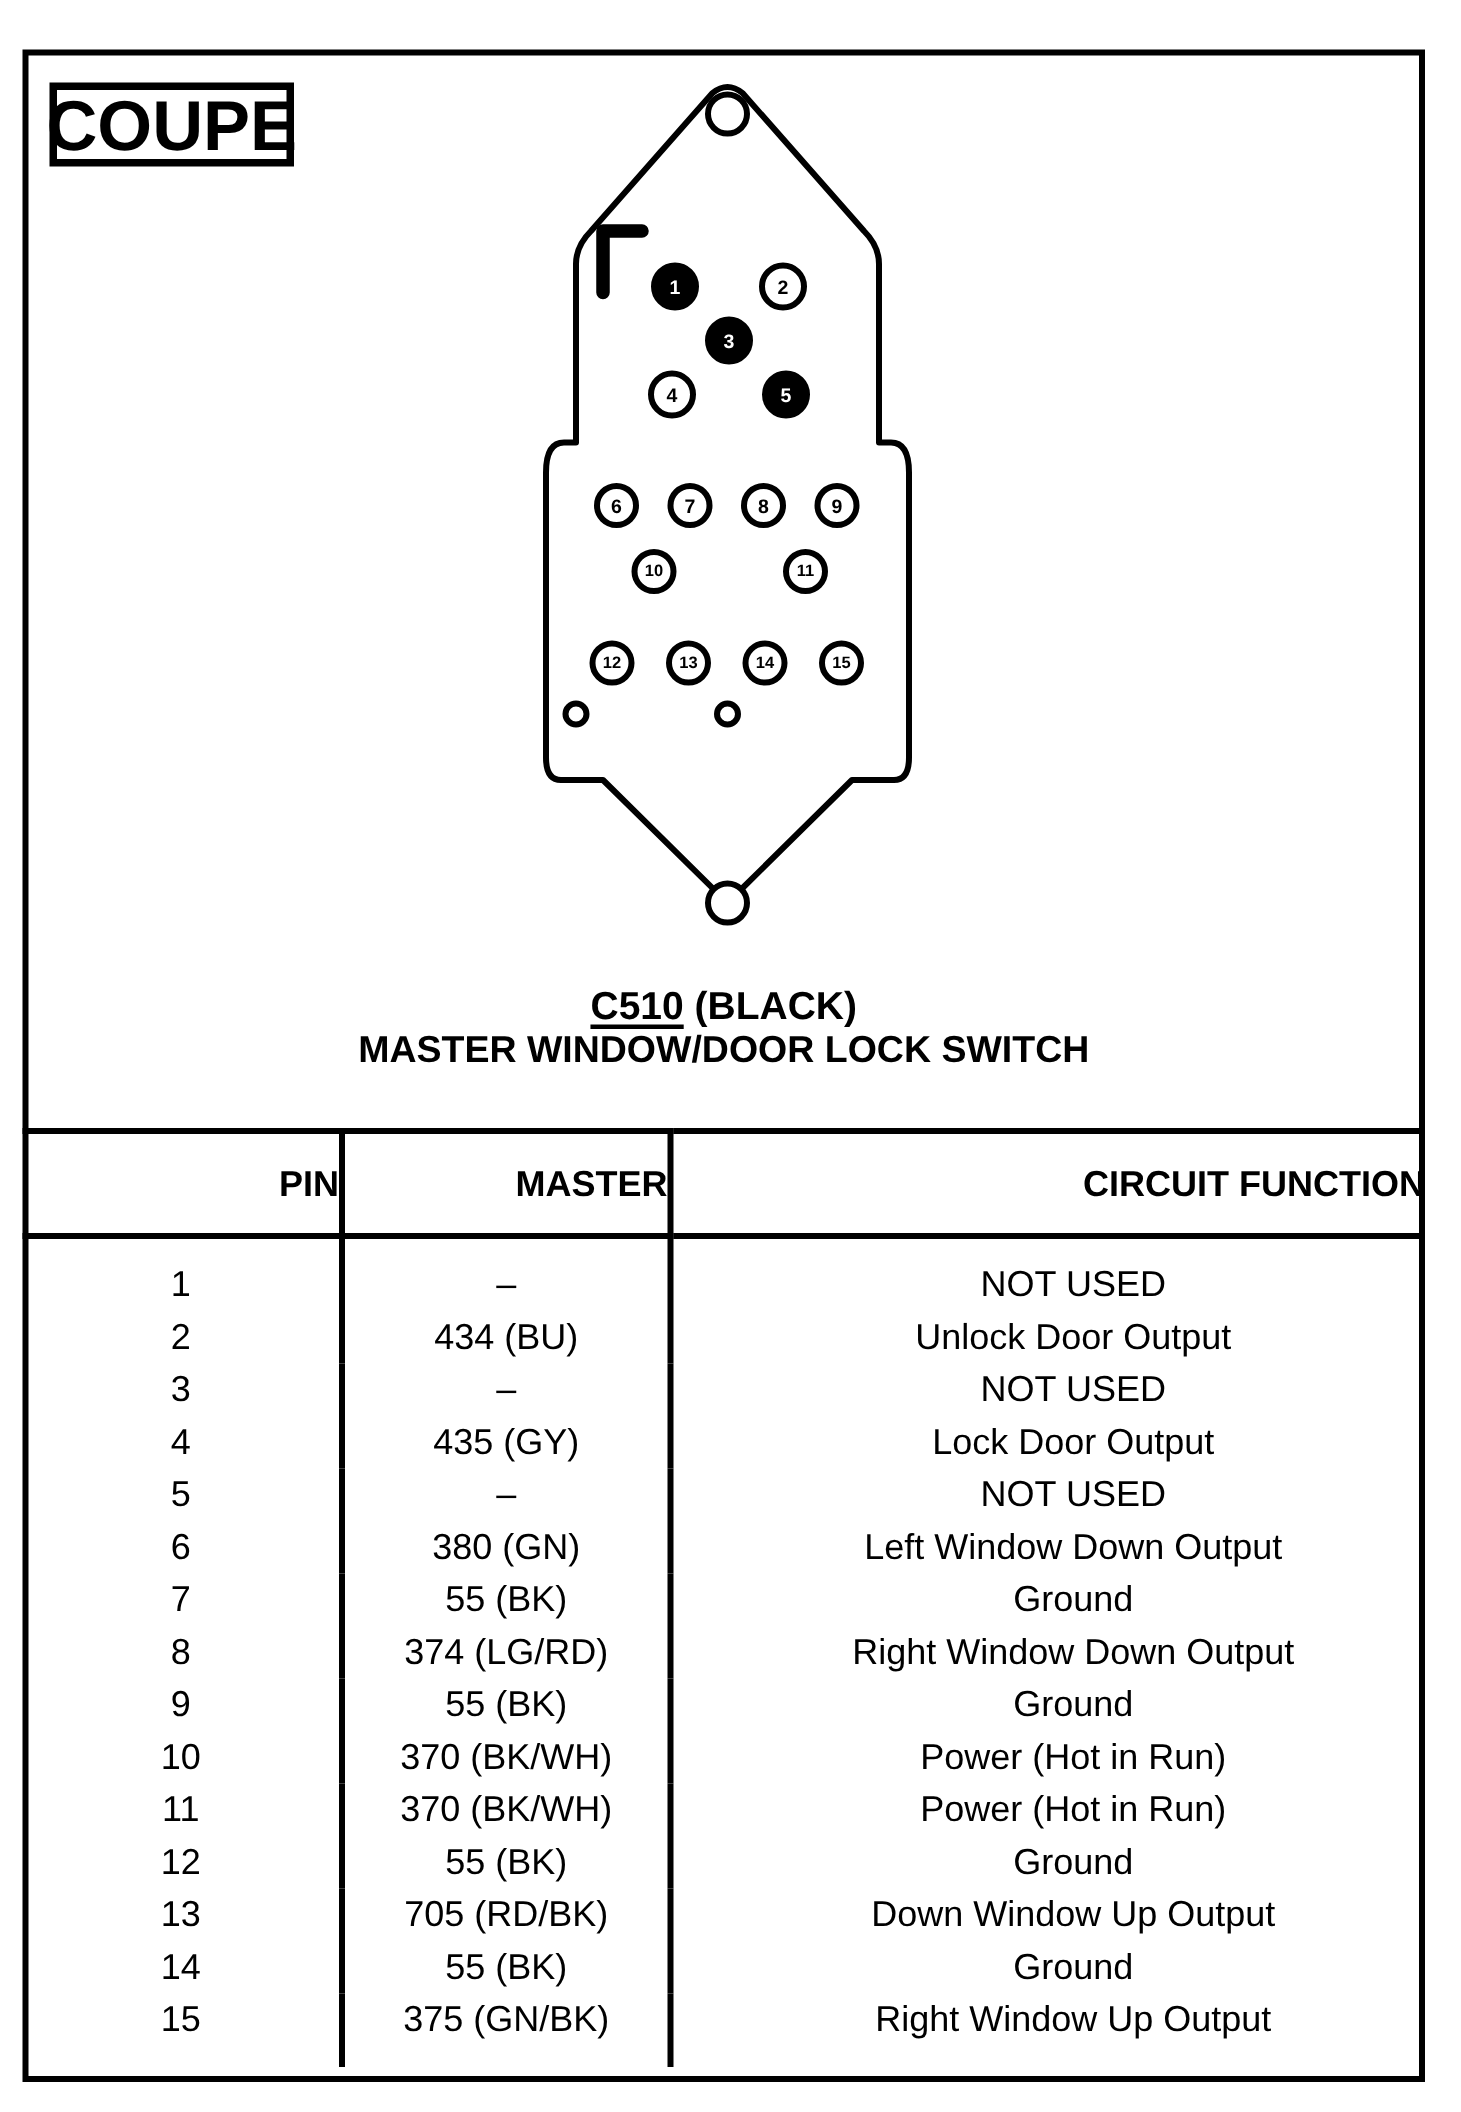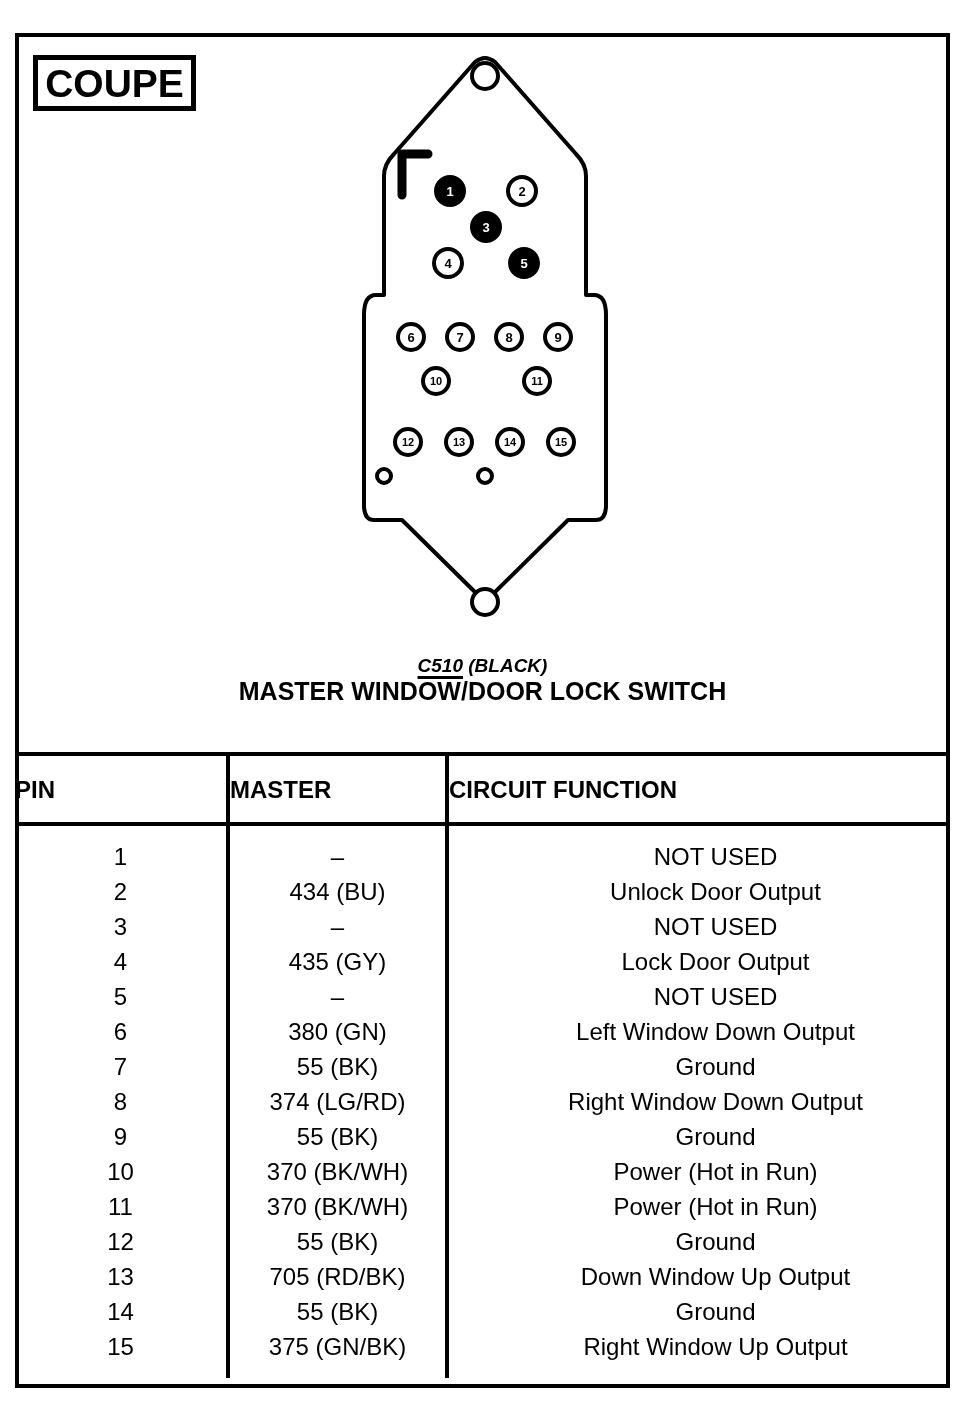--- a/index.html
+++ b/index.html
@@ -34,21 +34,21 @@
     top: 55px;
     width: 163px;
     height: 56px;
     border: 5px solid #000;
     box-sizing: border-box;
     display: flex;
     align-items: center;
     justify-content: center;
   }
   #variant-badge .label {
-    font-size: 39px;
+    font-size: 47px;
     font-weight: bold;
     letter-spacing: 0px;
     line-height: 1;
   }
 
   
   #connector-figure {
     position: absolute;
     left: 340px;
     top: 50px;
@@ -83,24 +83,23 @@
 
   
   #figure-caption {
     position: absolute;
     left: 15px;
     top: 655px;
     width: 935px;
     text-align: center;
   }
   #connector-id-line {
-    font-size: 19px;
+    font-size: 26px;
     font-weight: bold;
     white-space: nowrap;
-    font-style: italic;
   }
   #connector-id-line .underlined {
     text-decoration: underline;
     text-decoration-thickness: 3px;
     text-underline-offset: 4px;
   }
   #connector-name-line {
     font-size: 25px;
     font-weight: bold;
     margin-top: 0;
@@ -119,21 +118,21 @@
   #pinout-table col.c-pin { width: 213px; }
   #pinout-table col.c-circuit { width: 219px; }
   #pinout-table col.c-function { width: 503px; }
 
   #pinout-table thead th {
     border-top: 4px solid #000;
     border-bottom: 4px solid #000;
     padding: 20px 0 18px 0;
     font-size: 24px;
     font-weight: bold;
-    text-align: left;
+    text-align: right;
     vertical-align: middle;
   }
   #pinout-table thead th.col-pin { border-right: 4px solid #000; }
   #pinout-table thead th.col-circuit { border-right: 4px solid #000; }
 
   #pinout-table tbody td {
     font-size: 24px;
     font-weight: normal;
     padding: 0;
     height: 35px;

